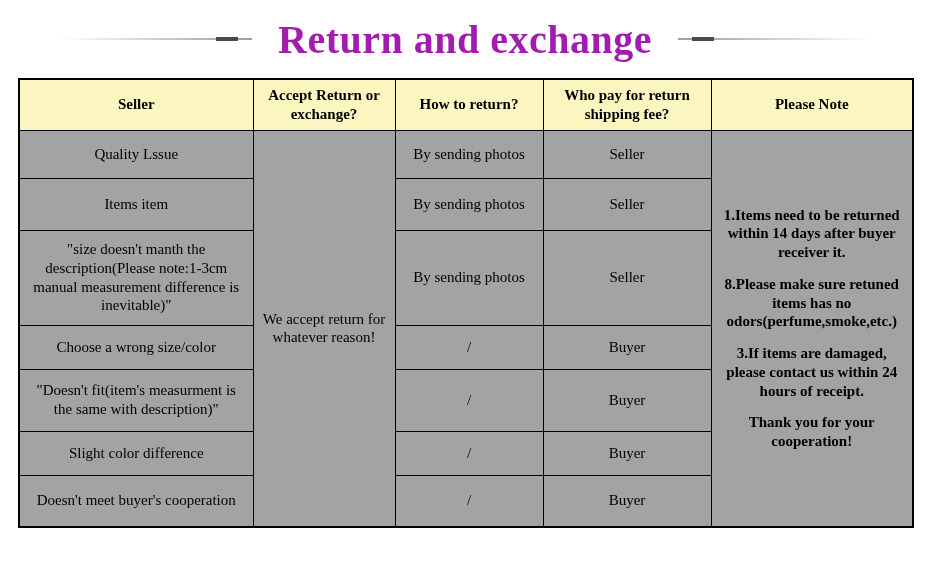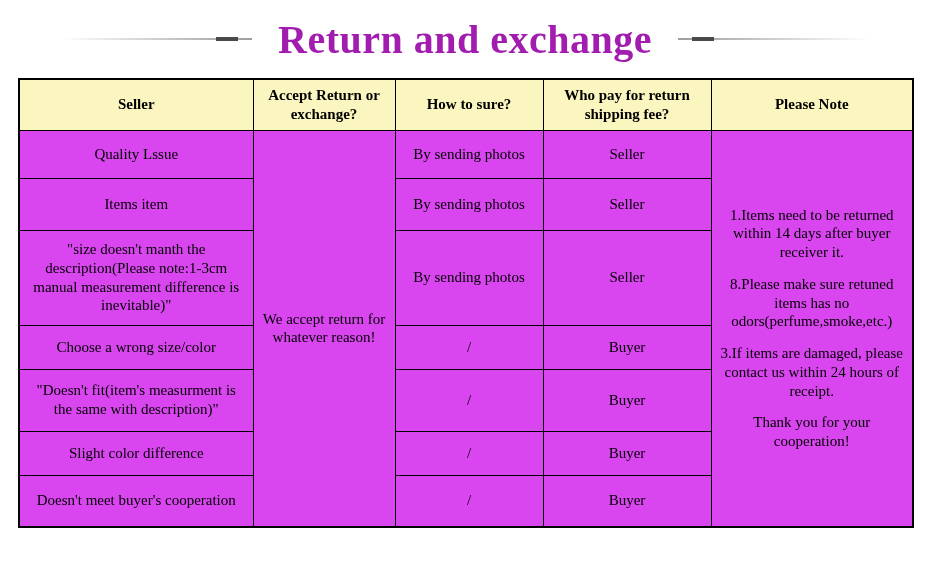--- a/index.html
+++ b/index.html
@@ -86,31 +86,32 @@
     font-weight: bold;
     font-size: 15.5px;
     height: 50px;
   }
   .col-cause   { width: 234px; }
   .col-accept  { width: 142px; }
   .col-prove   { width: 148px; }
   .col-pay     { width: 168px; }
   .col-note    { width: 202px; }
 
-  tbody td { background: #d946ef; }
+  tbody td { background: #a3a3a3; }
 
   td.cause-cell { padding: 8px 10px; }
   td.accept-cell { font-size: 15px; line-height: 1.45; margin-left: 32px; }
   td.note-cell {
     font-size: 14.5px;
     line-height: 1.5;
     padding: 8px 6px;
   }
   td.note-cell p {
     margin: 0 0 13px 0;
+    font-weight: bold;
   }
   td.note-cell p:last-child { margin-bottom: 0; }
 
   .r1 { height: 48px; }
   .r2 { height: 52px; }
   .r3 { height: 95px; }
   .r4 { height: 44px; }
   .r5 { height: 62px; }
   .r6 { height: 44px; margin-left: 39px; }
   .r7 { height: 52px; }
@@ -136,21 +137,21 @@
         <col class="col-cause">
         <col class="col-accept">
         <col class="col-prove">
         <col class="col-pay">
         <col class="col-note">
       </colgroup>
       <thead>
         <tr>
           <th>Seller</th>
           <th>Accept Return or exchange?</th>
-          <th>How to sure?</th>
+          <th>How to return?</th>
           <th>Who pay for return shipping fee?</th>
           <th>Please Note</th>
         </tr>
       </thead>
       <tbody>
         <tr class="r1">
           <td class="cause-cell">Quality Lssue</td>
           <td class="accept-cell" rowspan="7">We accept return for whatever reason!</td>
           <td>By sending photos</td>
           <td>Seller</td>

